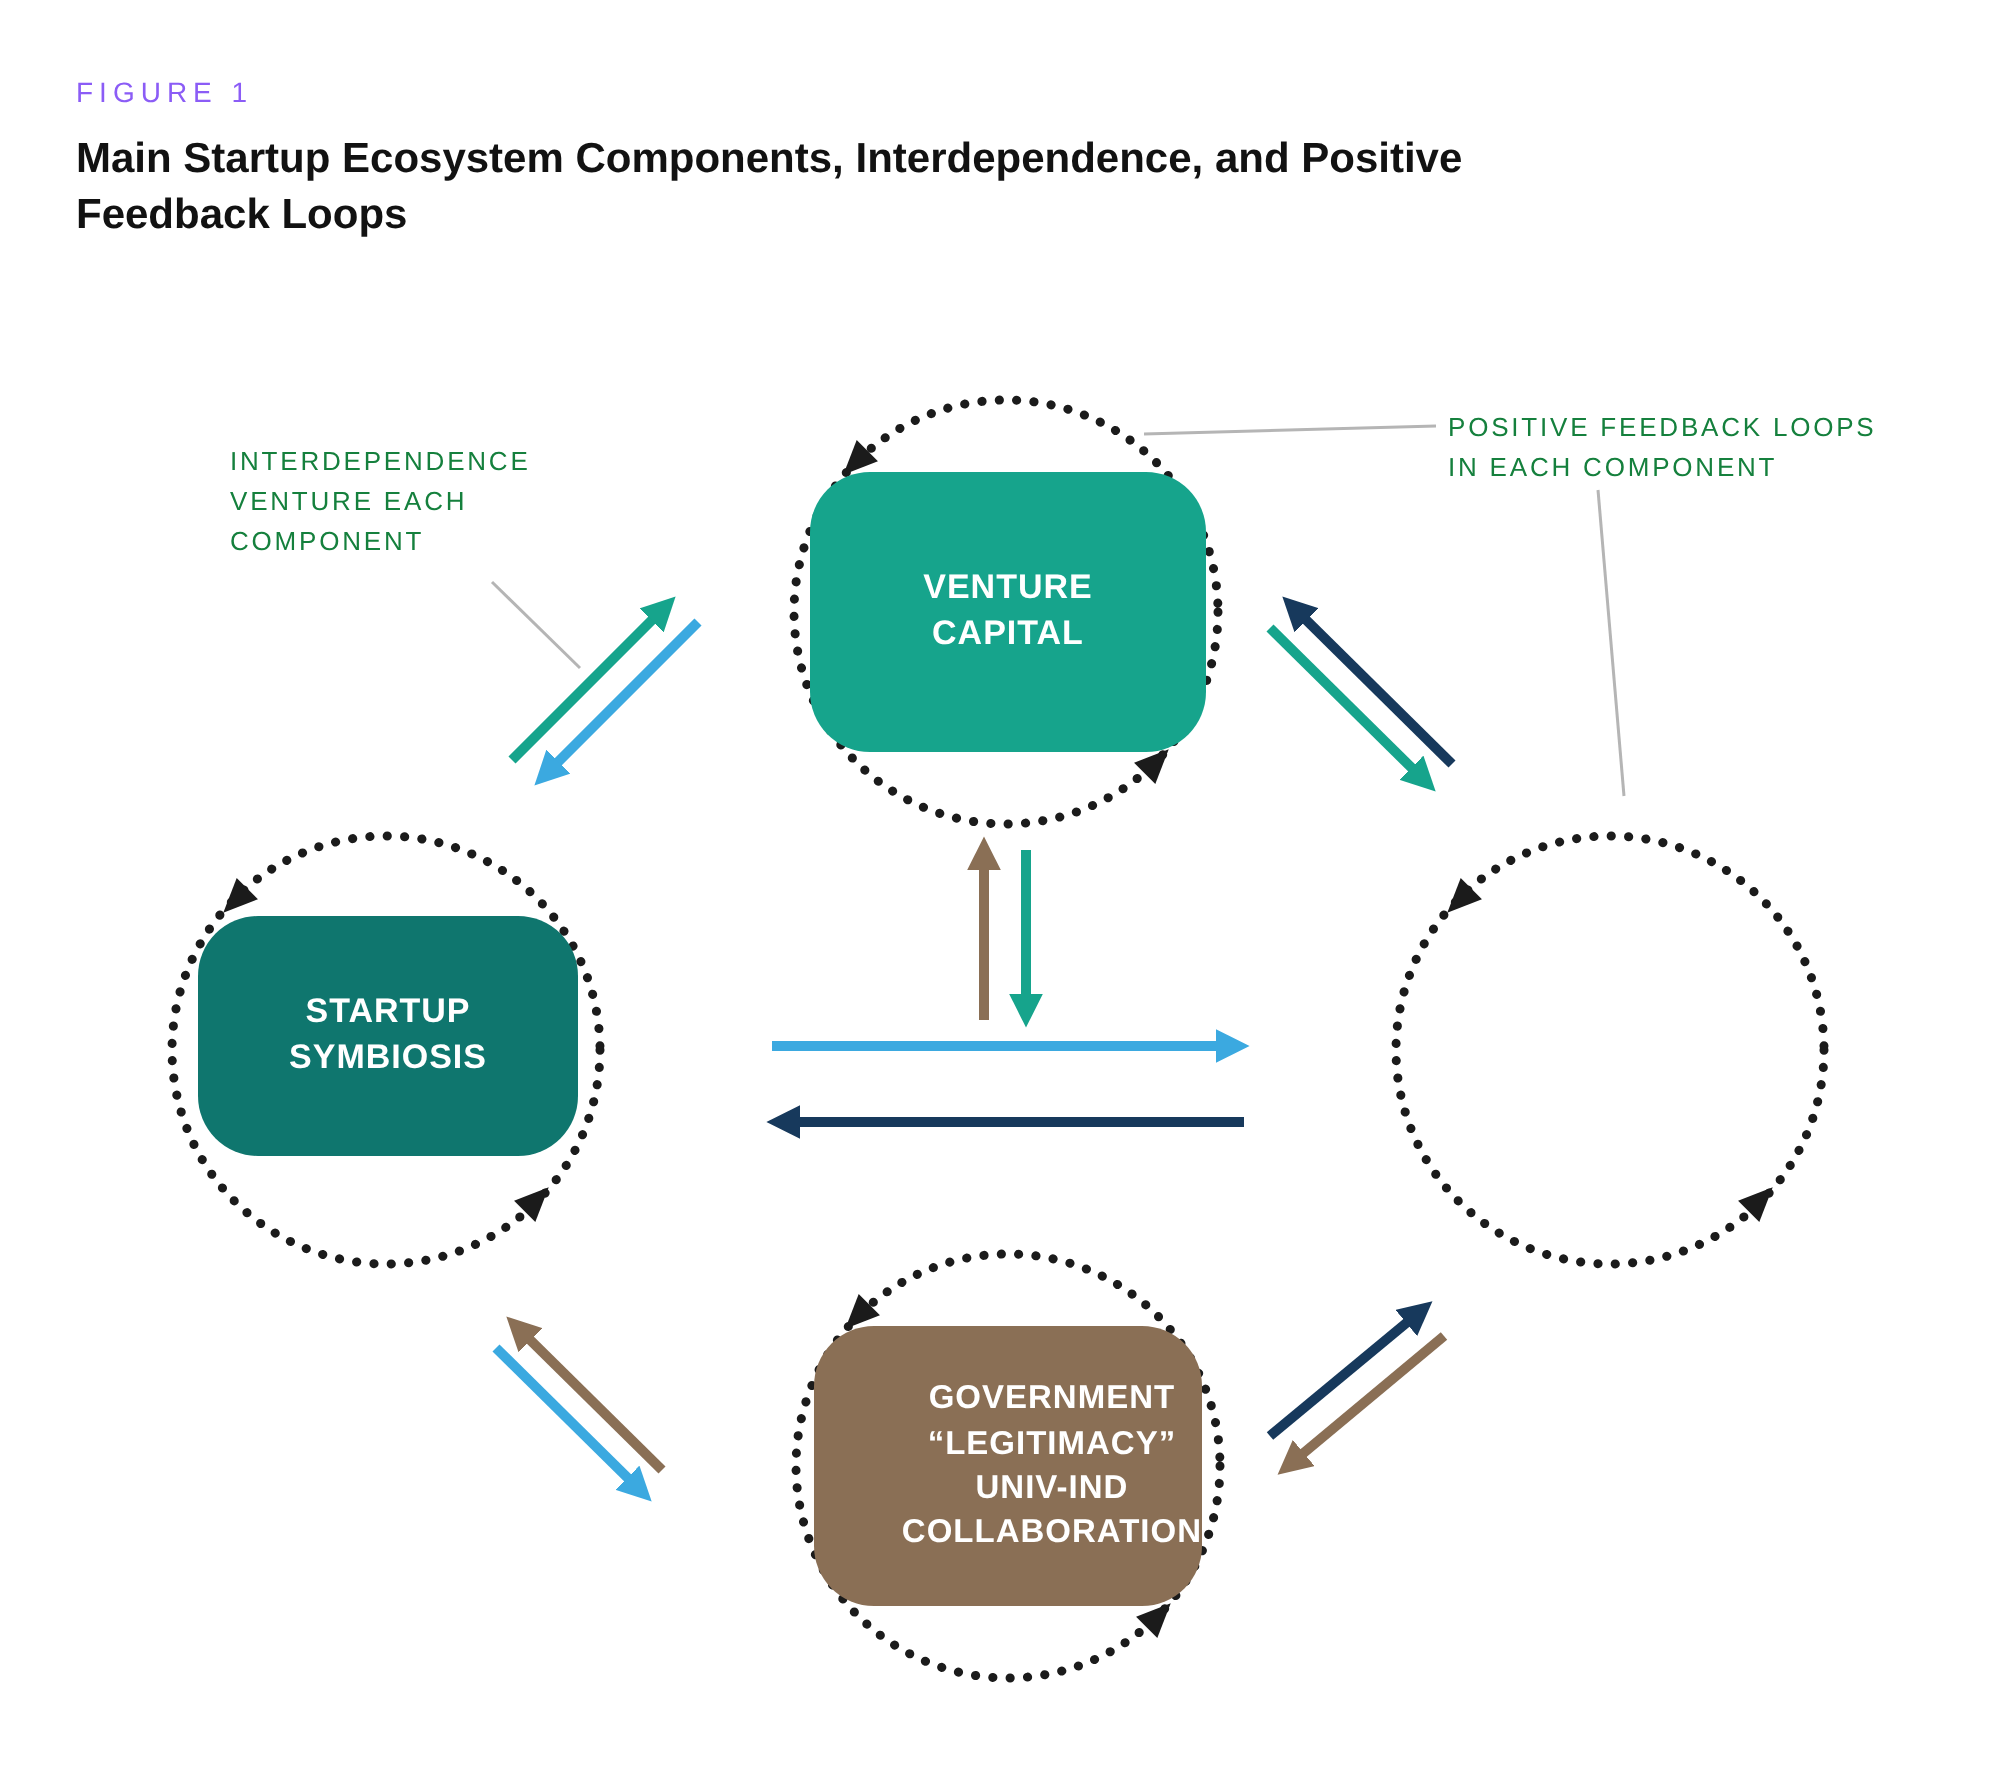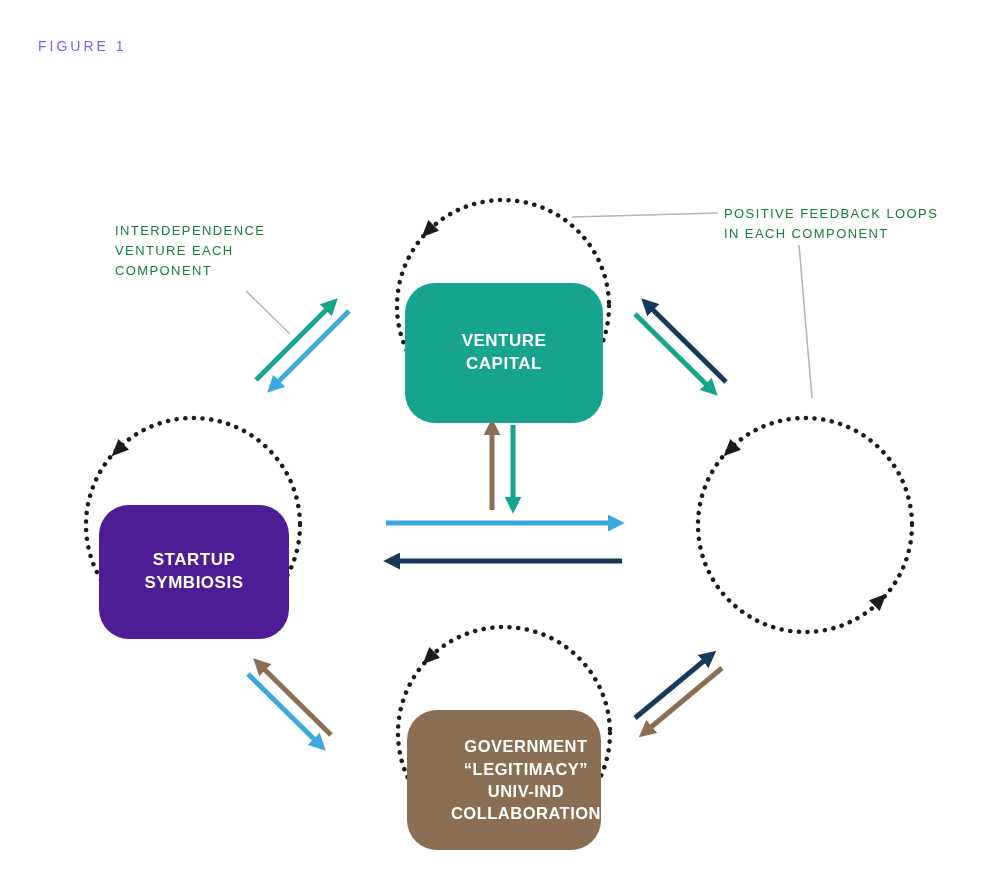--- a/index.html
+++ b/index.html
@@ -51,38 +51,39 @@
     display: flex;
     align-items: center;
     justify-content: center;
     text-align: center;
     color: #ffffff;
     font-weight: bold;
     font-size: 17px;
     line-height: 1.35;
     letter-spacing: 0.5px;
     border-radius: 30px;
-    margin-top: 47px;
   }
   .node-label { white-space: pre-line; }
   .annotation {
     position: absolute;
     font-size: 13px;
     letter-spacing: 1.4px;
     line-height: 1.55;
     color: #15803d;
     white-space: pre-line;
   }
 </style>
 </head>
 <body>
 
 <div class="page">
 
   <div class="figure-label">FIGURE 1</div>
+  <div class="figure-title">Main Startup Ecosystem Components, Interdependence, and Positive
+Feedback Loops</div>
 
   <svg class="diagram" width="1000" height="892" viewBox="0 0 1000 892">
     <defs>
       <marker id="mTeal" viewBox="0 0 10 10" refX="6" refY="5" markerWidth="3.4" markerHeight="3.4" orient="auto">
         <path d="M0,0 L10,5 L0,10 z" fill="#16A48C"></path>
       </marker>
       <marker id="mBlue" viewBox="0 0 10 10" refX="6" refY="5" markerWidth="3.4" markerHeight="3.4" orient="auto">
         <path d="M0,0 L10,5 L0,10 z" fill="#3BA9E0"></path>
       </marker>
       <marker id="mNavy" viewBox="0 0 10 10" refX="6" refY="5" markerWidth="3.4" markerHeight="3.4" orient="auto">
@@ -128,21 +129,21 @@
 
     <line class="flow" x1="635" y1="718" x2="711" y2="655" marker-end="url(#mNavy)" stroke="#17395C"></line>
     <line class="flow" x1="722" y1="668" x2="644" y2="733" marker-end="url(#mBrown)" stroke="#8A6F55"></line>
   </svg>
 
   <div class="node" style="left: 405px; top: 236px; width: 198px; height: 140px; background: rgb(22, 164, 140);">
     <span class="node-label">VENTURE
 CAPITAL</span>
   </div>
 
-  <div class="node" style="left: 99px; top: 458px; width: 190px; height: 134px; background: #4c1d95;">
+  <div class="node" style="left: 99px; top: 458px; width: 190px; height: 120px; background: #0f766e;">
     <span class="node-label">STARTUP
 SYMBIOSIS</span>
   </div>
 
 
   <div class="node" style="left: 407px; top: 663px; width: 194px; height: 140px; font-size: 16.5px; background: rgb(138, 111, 85); justify-content: flex-end;">
     <span class="node-label">GOVERNMENT
 “LEGITIMACY”
 UNIV-IND
 COLLABORATION</span>

